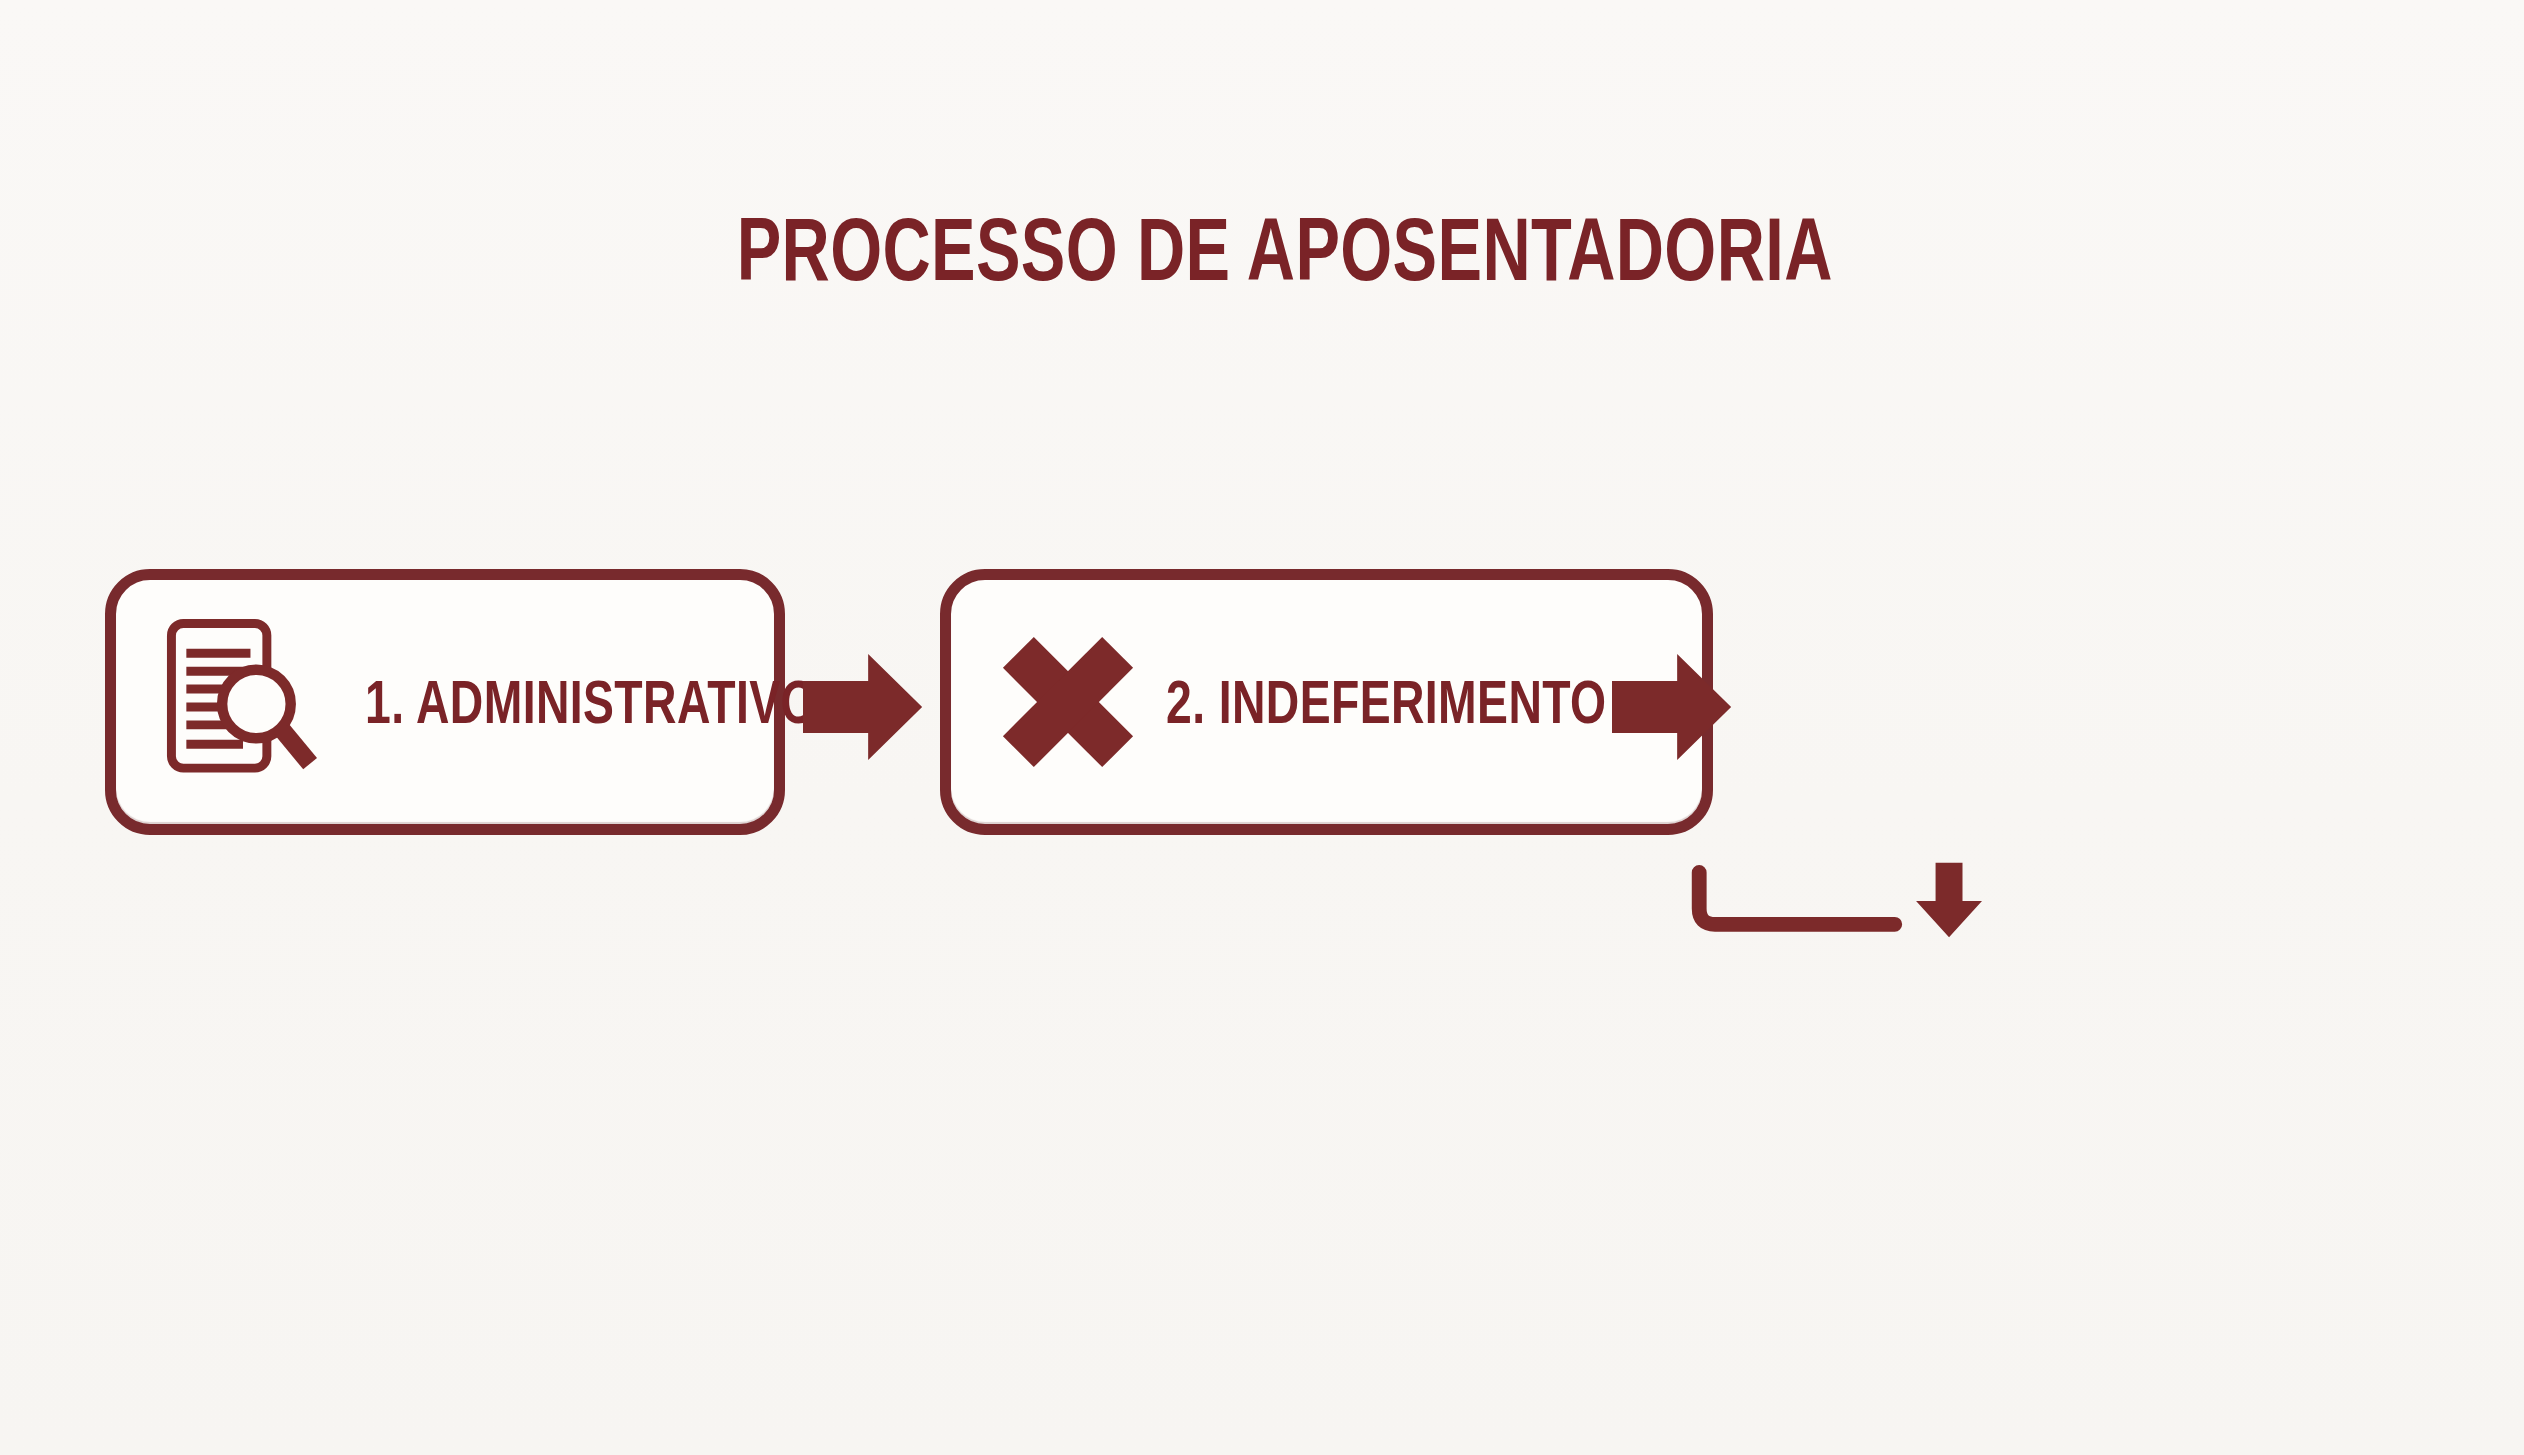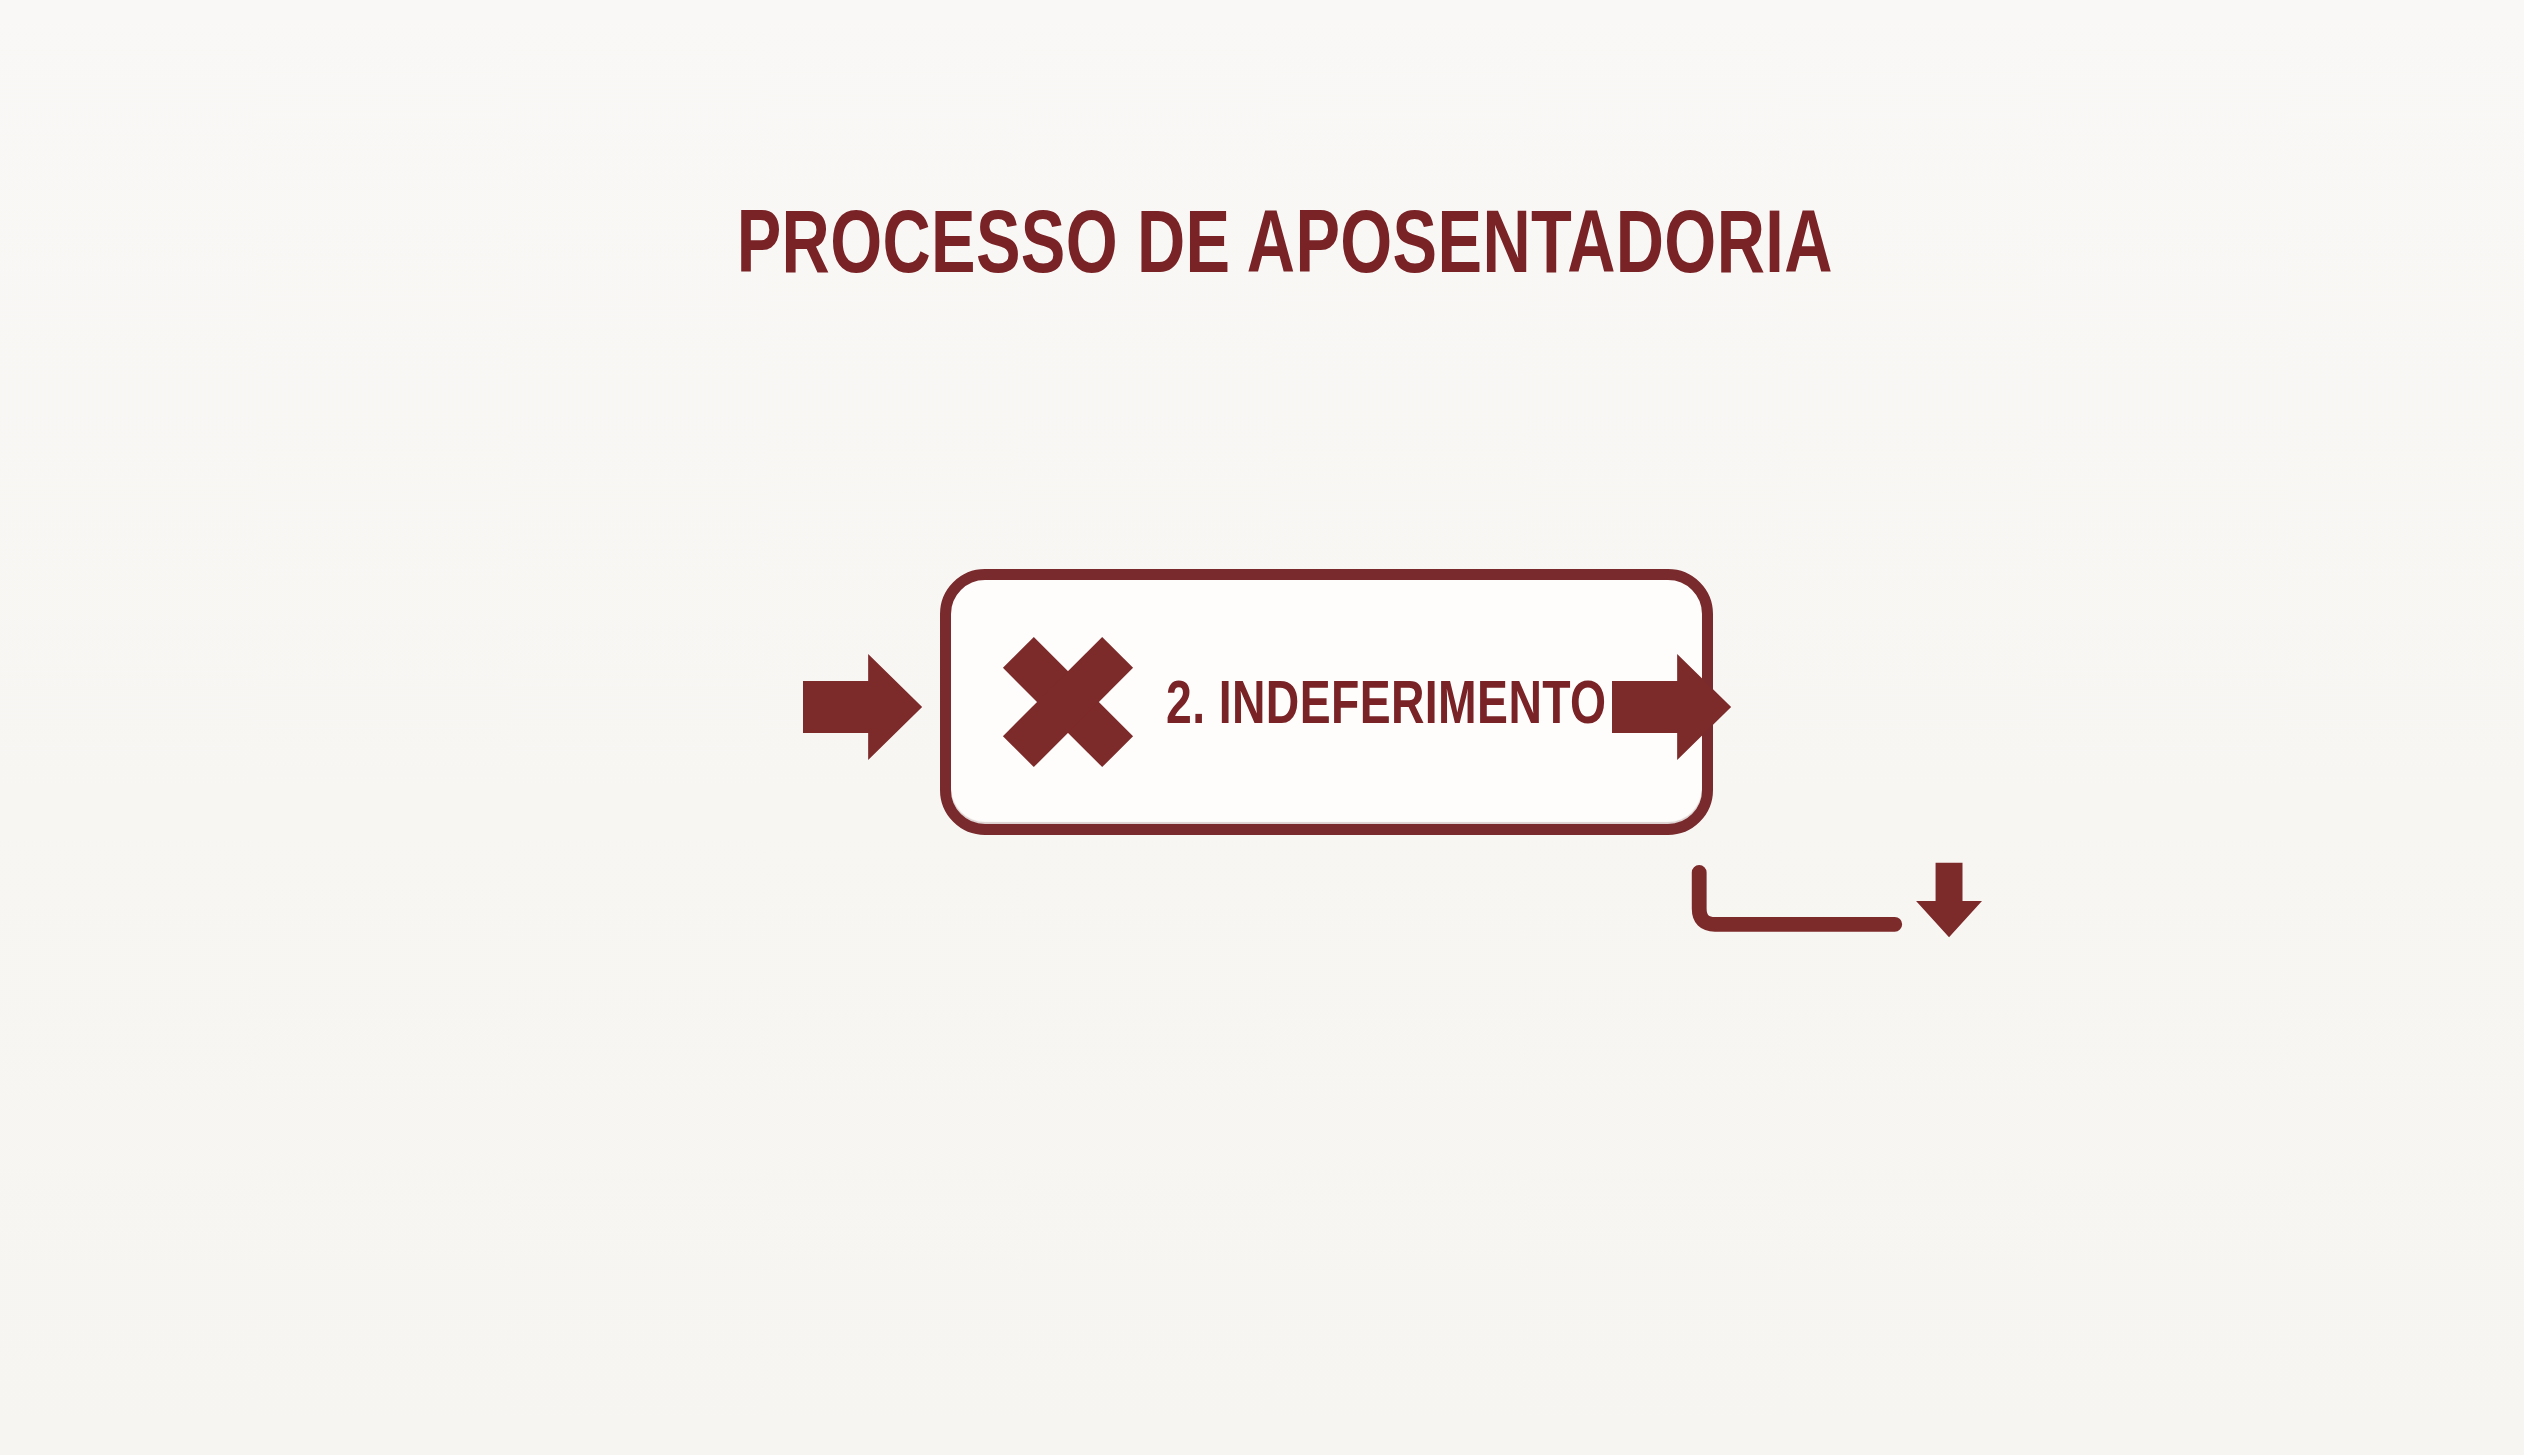--- a/index.html
+++ b/index.html
@@ -15,21 +15,21 @@
     overflow: hidden;
     font-family: "Liberation Sans", "DejaVu Sans", sans-serif;
   }
   .title {
     position: absolute;
     left: 0;
     right: 0;
     top: 190px;
     height: 111px;
     display: flex;
-    align-items: flex-start;
+    align-items: flex-end;
     justify-content: center;
     font-size: 89px;
     font-weight: 700;
     color: #7a2327;
     white-space: nowrap;
     padding-left: 44px;
   }
   .title .condense {
     display: inline-block;
     transform: scaleX(0.75);
@@ -82,20 +82,34 @@
 </style>
 </head>
 <body>
 
 <div class="canvas">
 
   <div class="title">
     <span class="condense">PROCESSO DE APOSENTADORIA</span>
   </div>
 
+  <div class="step-box box-1">
+    <svg class="icon doc-icon" viewBox="0 0 112 112" aria-hidden="true">
+      <rect x="7" y="3" width="64" height="97" rx="8" fill="none" stroke="currentColor" stroke-width="6"></rect>
+      <line x1="17" y1="23" x2="60" y2="23" stroke="currentColor" stroke-width="6"></line>
+      <line x1="17" y1="35" x2="60" y2="35" stroke="currentColor" stroke-width="6"></line>
+      <line x1="17" y1="47" x2="60" y2="47" stroke="currentColor" stroke-width="6"></line>
+      <line x1="17" y1="59" x2="60" y2="59" stroke="currentColor" stroke-width="6"></line>
+      <line x1="17" y1="71" x2="60" y2="71" stroke="currentColor" stroke-width="6"></line>
+      <line x1="17" y1="84" x2="55" y2="84" stroke="currentColor" stroke-width="6"></line>
+      <circle cx="64" cy="57" r="23" fill="#fefdfb" stroke="currentColor" stroke-width="7"></circle>
+      <line x1="81" y1="74" x2="100" y2="97" stroke="currentColor" stroke-width="12"></line>
+    </svg>
+    <span class="step-label">1. ADMINISTRATIVO</span>
+  </div>
 
   <div class="connector arrow-1">
     <svg viewBox="0 0 130 118" aria-hidden="true">
       <polygon points="0,31 70,31 70,2 128,59 70,116 70,87 0,87" fill="currentColor"></polygon>
     </svg>
   </div>
 
   <div class="step-box box-2">
     <svg class="icon x-icon" viewBox="0 0 100 100" aria-hidden="true">
       <g transform="rotate(45 50 50)" fill="currentColor">

